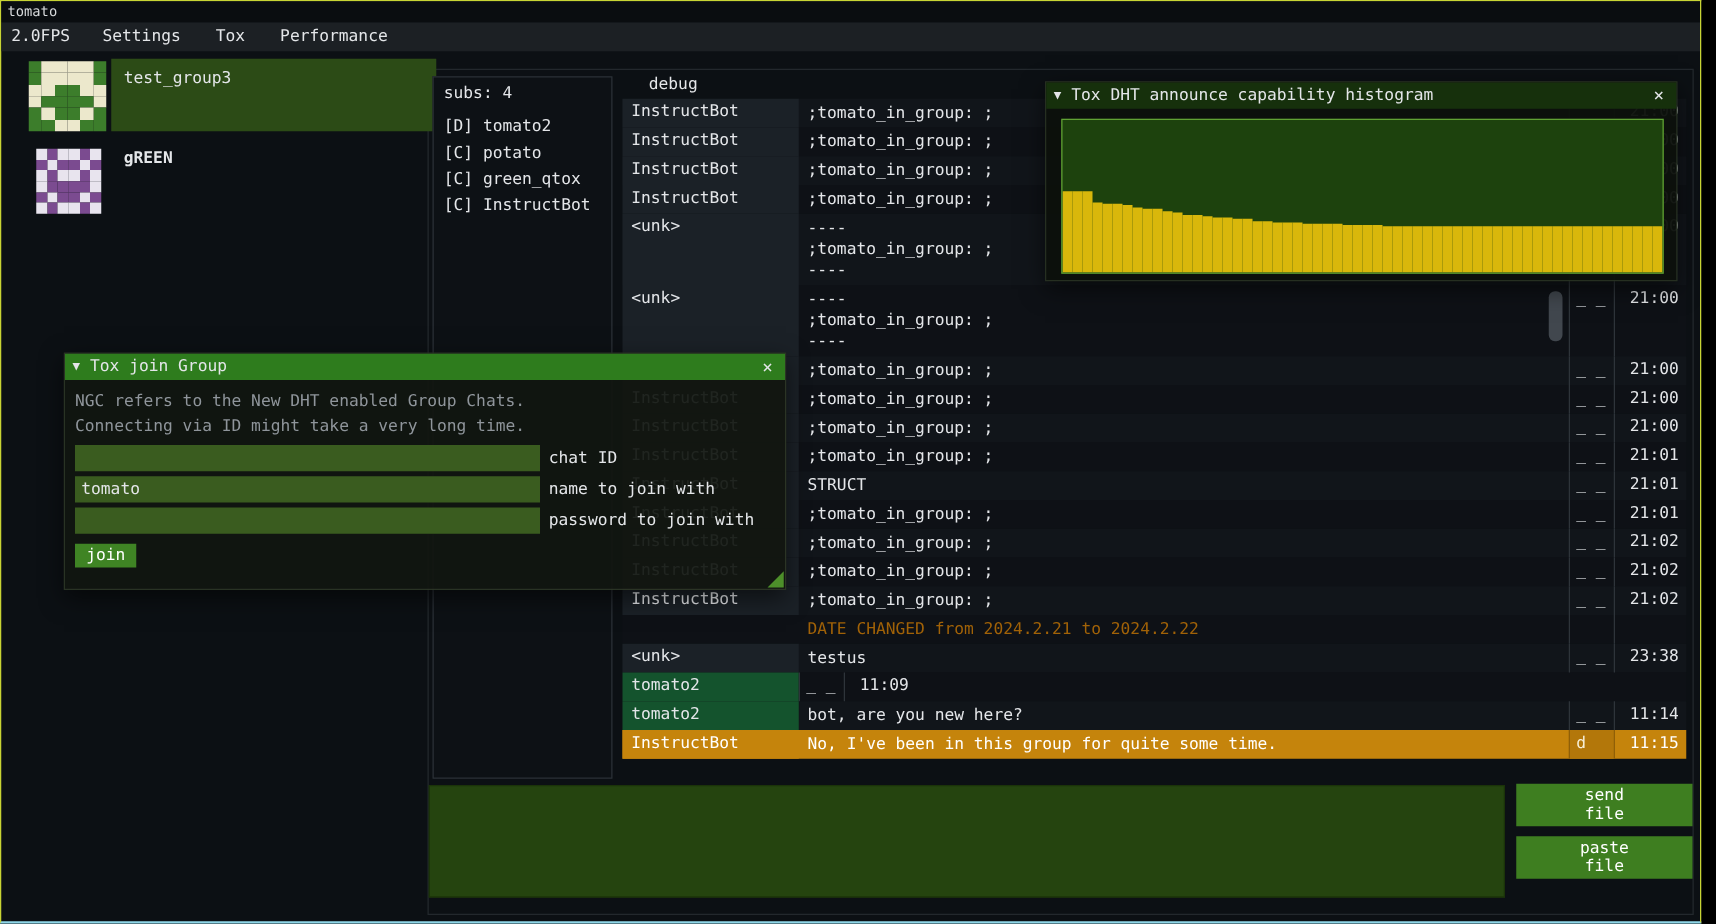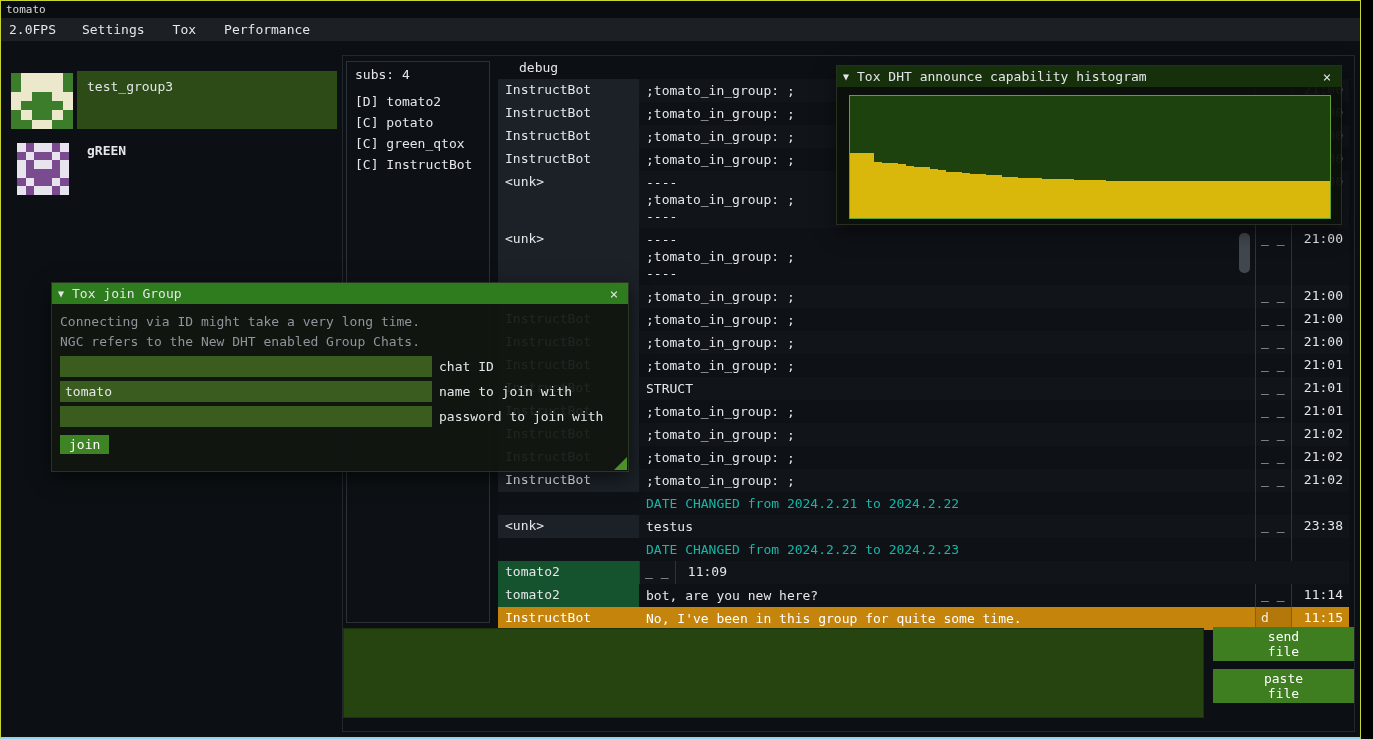--- a/index.html
+++ b/index.html
@@ -14,21 +14,21 @@
     font-size:11px;line-height:15px;padding:1px 5px;box-sizing:border-box;color:#d8dadc;}
   .menubar{position:absolute;left:0;top:17px;right:0;height:23px;background:#1c2024;
     display:flex;align-items:center;}
   .fps{padding:0 12px 0 8px;}
   .menu-items{display:flex;}
   .menu-item{padding:0 14px;cursor:default;text-align:center;}
   
   .region-border{position:absolute;left:341px;top:54px;width:1013px;height:677px;
     border:1px solid #23282d;box-sizing:border-box;}
   
-  .group-item{position:absolute;left:8px;width:328px;margin-top:24px;}
+  .group-item{position:absolute;left:20px;width:328px;}
   .g0{top:46px;height:58px;}
   .g1{top:116px;height:54px;}
   .sel-bg{position:absolute;left:68px;right:0;top:0;bottom:0;background:#2c4b16;}
   .avatar{position:absolute;display:grid;}
   .g0 .avatar{left:2px;top:2px;width:62px;height:56px;}
   .g1 .avatar{left:8px;top:2px;width:52px;height:52px;}
   .glabel{position:absolute;left:78px;}
   .g0 .glabel{top:8px;}
   .g1 .glabel{top:2px;font-weight:bold;}
   
@@ -43,21 +43,21 @@
   .crow:nth-child(odd){background:#11151a;}
   .crow:nth-child(even){background:#0e1116;}
   .cname{width:141px;flex:none;padding:3px 7px;box-sizing:border-box;background:#1b2127;
     white-space:nowrap;overflow:hidden;}
   .cmsg{flex:1;padding:3px 7px;white-space:pre-line;line-height:17px;overflow:hidden;}
   .cflags{width:37px;flex:none;padding:3px 5px;box-sizing:border-box;
     border-left:1px solid #2e343a;border-right:1px solid #2e343a;color:#d8dbde;}
   .ctime{width:57px;flex:none;padding:3px 6px;box-sizing:border-box;text-align:right;}
   .crow.peer .cname{background:#14532d;}
   .crow.date .cname{background:transparent;}
-  .crow.date .cmsg{color:#14b8a6;}
+  .crow.date .cmsg{color:#a16207;}
   .crow.highlight,.crow.highlight .cname{background:#c5840c;color:#fff;}
   .crow.highlight .cflags{background:#b3770a;color:#f7eed6;border-color:#8f5f07;}
   .scrollthumb{position:absolute;left:1238px;top:232px;width:11px;height:40px;
     background:#41474e;border-radius:5px;}
   
   .composer-input{position:absolute;left:342px;top:627px;width:861px;height:90px;
     background:#25440f;border:1px solid #1b3309;box-sizing:border-box;cursor:text;}
   .filebtn{position:absolute;left:1212px;width:141px;height:34px;background:#3e7e20;
     color:#fff;display:flex;align-items:center;justify-content:center;
     white-space:pre-line;text-align:center;line-height:15px;cursor:default;}
@@ -303,26 +303,20 @@
         <div class="cname"></div>
         <div class="cmsg">DATE CHANGED from 2024.2.21 to 2024.2.22</div>
         <div class="cflags"></div>
         <div class="ctime"></div>
       </div>
       <div class="crow">
         <div class="cname">&lt;unk&gt;</div>
         <div class="cmsg">testus</div>
         <div class="cflags">_ _</div>
         <div class="ctime">23:38</div>
-      </div>
-      <div class="crow date">
-        <div class="cname"></div>
-        <div class="cmsg">DATE CHANGED from 2024.2.22 to 2024.2.23</div>
-        <div class="cflags"></div>
-        <div class="ctime"></div>
       </div>
       <div class="crow peer">
         <div class="cname">tomato2</div>
         <div class="cflags">_ _</div>
         <div class="ctime">11:09</div>
       </div>
       <div class="crow peer">
         <div class="cname">tomato2</div>
         <div class="cmsg">bot, are you new here?</div>
         <div class="cflags">_ _</div>
@@ -414,22 +408,22 @@
   </div>
 
   <div class="fwin join">
     <div class="whead">
       <span class="warrow">▼</span>
       <span class="wtitle">Tox join Group</span>
       <span class="wclose">×</span>
     </div>
     <div class="jbody">
       <div id="jinfo">
+          <div class="jinfo-line">NGC refers to the New DHT enabled Group Chats.</div>
           <div class="jinfo-line">Connecting via ID might take a very long time.</div>
-          <div class="jinfo-line">NGC refers to the New DHT enabled Group Chats.</div>
         </div>
       <div id="jfields">
           <div class="jrow">
             <div class="jinput"></div>
             <span class="jlabel">chat ID</span>
           </div>
           <div class="jrow">
             <div class="jinput">tomato</div>
             <span class="jlabel">name to join with</span>
           </div>

